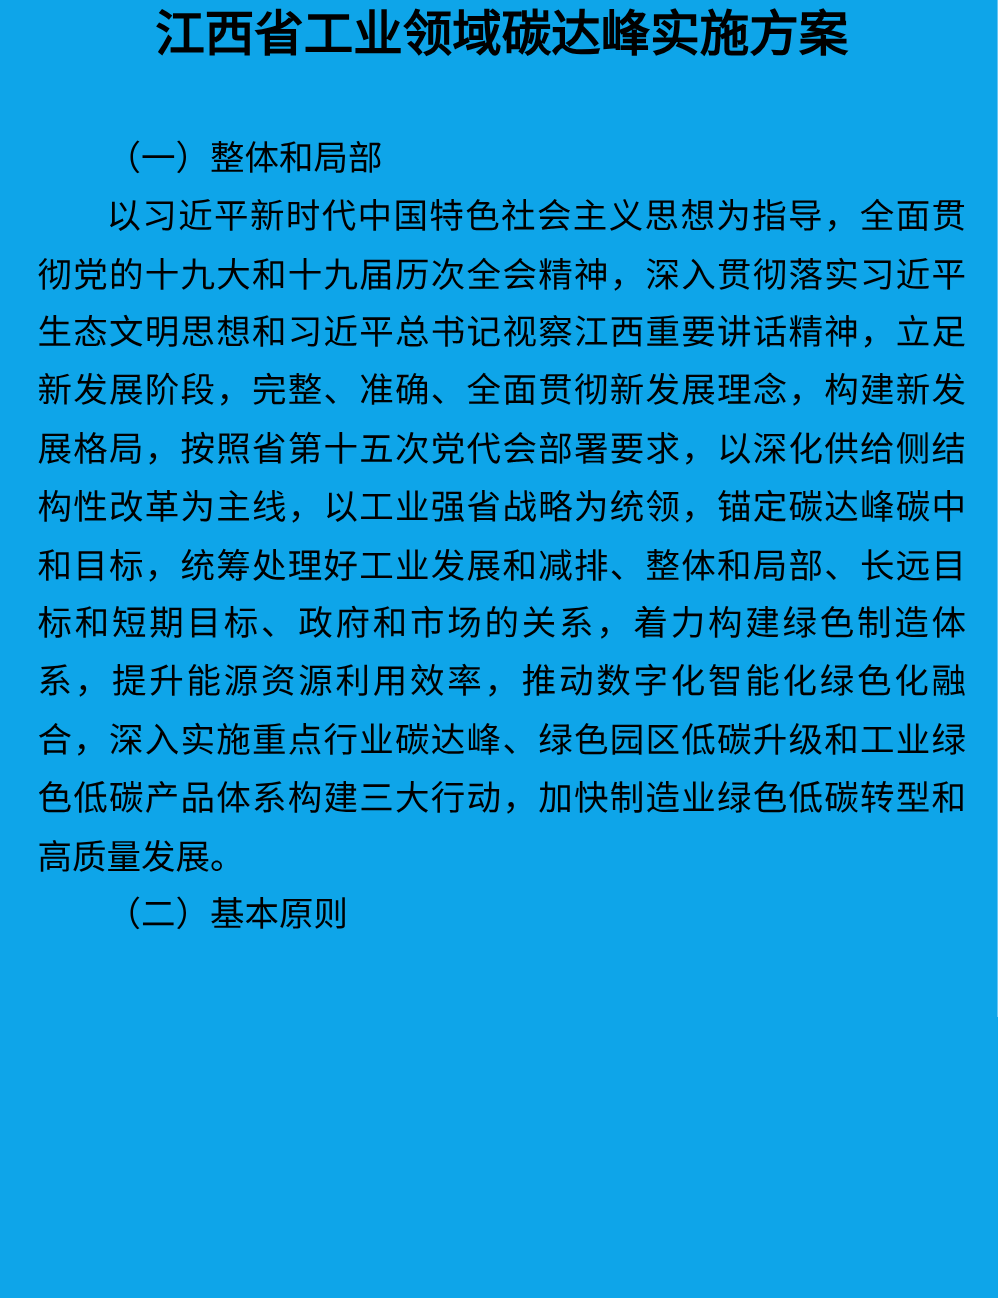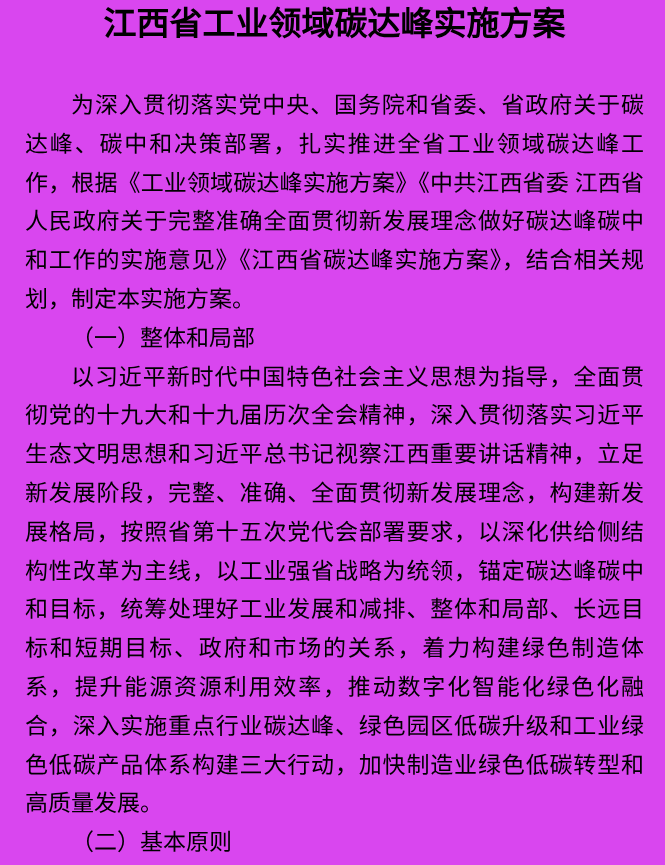--- a/index.html
+++ b/index.html
@@ -7,21 +7,21 @@
     margin: 0;
     padding: 0;
     width: 665px;
     height: 865px;
     background: #ffffff;
     overflow: hidden;
   }
   .page {
     width: 665px;
     height: 865px;
-    background: #d946ef;
+    background: #0ea5e9;
     padding: 4px 21px 0 25px;
     color: #000000;
   }
   .doc-title {
     font-family: "Liberation Serif", serif;
     font-weight: 700;
     font-size: 33px;
     line-height: 40px;
     text-align: center;
     margin: 0 0 43px 0;
@@ -48,21 +48,20 @@
     font-family: "Liberation Serif", serif;
     font-weight: 400;
   }
 </style>
 </head>
 <body>
 
 <div class="page">
   <h1 class="doc-title">江西省工业领域碳达峰实施方案</h1>
 
-  <p class="block">为深入贯彻落实党中央、国务院和省委、省政府关于碳达峰、碳中和决策部署，扎实推进全省工业领域碳达峰工作，根据《工业领域碳达峰实施方案》《中共江西省委 江西省人民政府关于完整准确全面贯彻新发展理念做好碳达峰碳中和工作的实施意见》《江西省碳达峰实施方案》，结合相关规划，制定本实施方案。</p>
 
 
   <h3 class="block sub-heading">（一）整体和局部</h3>
 
   <p class="block">以习近平新时代中国特色社会主义思想为指导，全面贯彻党的十九大和十九届历次全会精神，深入贯彻落实习近平生态文明思想和习近平总书记视察江西重要讲话精神，立足新发展阶段，完整、准确、全面贯彻新发展理念，构建新发展格局，按照省第十五次党代会部署要求，以深化供给侧结构性改革为主线，以工业强省战略为统领，锚定碳达峰碳中和目标，统筹处理好工业发展和减排、整体和局部、长远目标和短期目标、政府和市场的关系，着力构建绿色制造体系，提升能源资源利用效率，推动数字化智能化绿色化融合，深入实施重点行业碳达峰、绿色园区低碳升级和工业绿色低碳产品体系构建三大行动，加快制造业绿色低碳转型和高质量发展。</p>
 
   <h3 class="block sub-heading">（二）基本原则</h3>
 
 </div>
 

